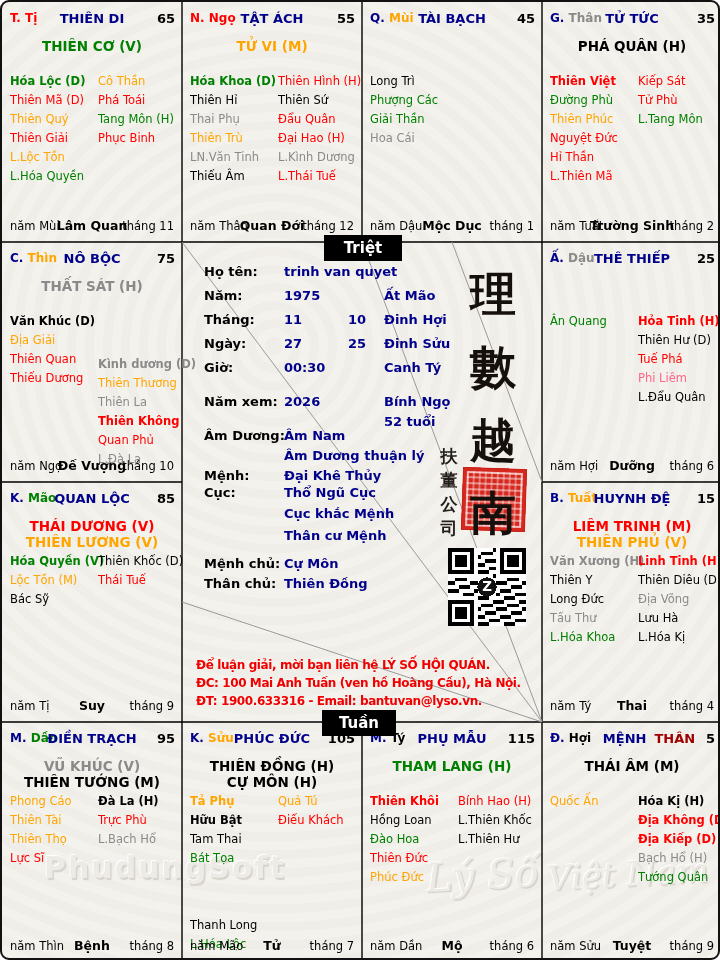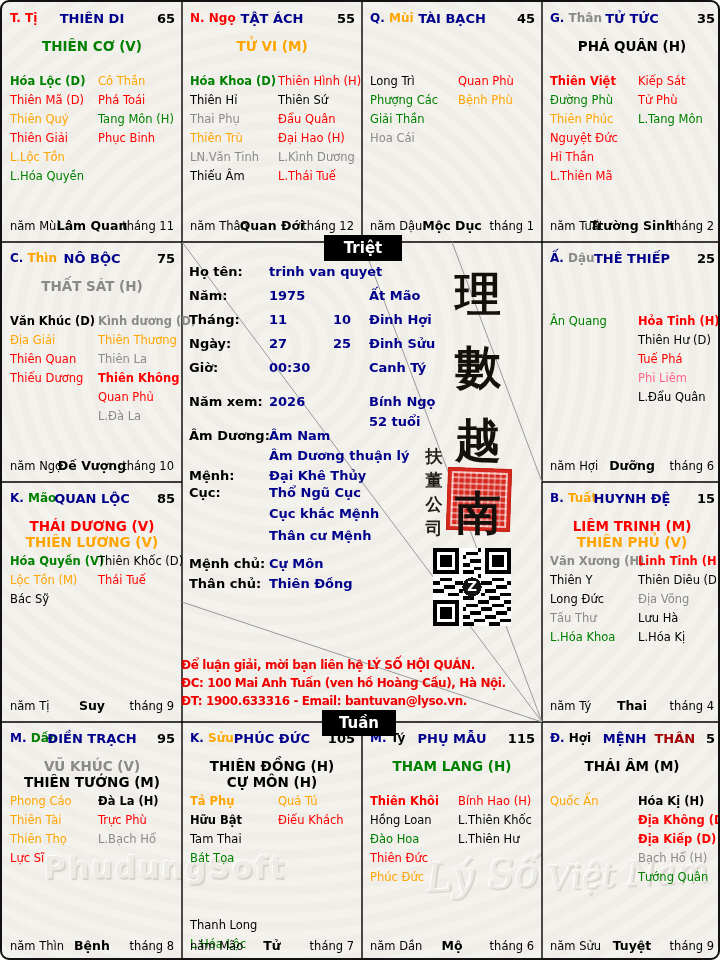--- a/index.html
+++ b/index.html
@@ -23,21 +23,21 @@
   .cols{position:absolute;top:70px;left:8px;right:1px;display:flex;}
   .col-l{width:88px;flex:none;}
   .col-r{flex:1;}
   .star{display:block;font-size:11.5px;line-height:19px;white-space:nowrap;}
   .star.b{font-weight:bold;}
   .p-foot{position:absolute;bottom:8px;left:8px;right:8px;height:15px;font-size:11.5px;color:#000;}
   .f-nam{position:absolute;left:0;top:0;}
   .f-thang{position:absolute;right:0;top:0;}
   .f-vong{position:absolute;left:0;right:0;top:-1px;text-align:center;font-weight:bold;font-size:12.5px;}
   
-  #center{position:absolute;left:163px;top:240px;width:427px;height:480px;z-index:2;}
+  #center{position:absolute;left:178px;top:240px;width:427px;height:480px;z-index:2;}
   .c-row{position:absolute;left:0;width:100%;height:18px;}
   .c-row span{position:absolute;top:0;font-weight:bold;font-size:13px;white-space:nowrap;color:#00008B;}
   .c-row .cl{left:24px;color:#000;}
   .c-row .cv1{left:104px;}
   .c-row .cv2{left:168px;}
   .c-row .cv3{left:204px;}
   .contact{position:absolute;left:16px;color:#f00000;font-weight:bold;font-size:12px;
     letter-spacing:-0.4px;white-space:nowrap;}
   .calli{position:absolute;left:283px;top:16px;width:60px;text-align:center;z-index:4;}
   .calli span{display:block;font-size:46px;line-height:73px;color:#15100c;font-weight:bold;}
@@ -150,24 +150,20 @@
       <span class="p-num">45</span>
     </div>
     <div class="mains"></div>
     <div class="cols">
       <div class="col-l">
             <span class="star" style="color: rgb(0, 0, 0);">Long Trì</span>
             <span class="star" style="color: rgb(0, 128, 0);">Phượng Các</span>
             <span class="star" style="color: rgb(0, 128, 0);">Giải Thần</span>
             <span class="star" style="color: rgb(138, 138, 138);">Hoa Cái</span>
           </div>
-      <div class="col-r">
-            <span class="star" style="color: rgb(255, 0, 0);">Quan Phù</span>
-            <span class="star" style="color: rgb(255, 165, 0);">Bệnh Phù</span>
-          </div>
     </div>
     <div class="p-foot">
       <span class="f-nam">năm Dậu</span>
       <span class="f-vong">Mộc Dục</span>
       <span class="f-thang">tháng 1</span>
     </div>
   </div>
       <div class="palace" style="left: 540px; top: 0px;">
     <div class="p-head">
       <span class="canchi"><span class="can" style="color: rgb(0, 0, 139);">G.</span> <span class="chi" style="color: rgb(138, 138, 138);">Thân</span></span>
@@ -208,21 +204,21 @@
           <div class="main-star" style="color: rgb(138, 138, 138);">THẤT SÁT (H)</div>
         </div>
     <div class="cols">
       <div class="col-l">
             <span class="star b" style="color: rgb(0, 0, 0);">Văn Khúc (D)</span>
             <span class="star" style="color: rgb(255, 165, 0);">Địa Giải</span>
             <span class="star" style="color: rgb(255, 0, 0);">Thiên Quan</span>
             <span class="star" style="color: rgb(255, 0, 0);">Thiếu Dương</span>
           </div>
       <div class="col-r">
-            <span class="star b" style="color: rgb(138, 138, 138);">Kình dương (D)</span>
+            <span class="star b" style="color: rgb(138, 138, 138); margin-top: 43px;">Kình dương (D)</span>
             <span class="star" style="color: rgb(255, 165, 0);">Thiên Thương</span>
             <span class="star" style="color: rgb(138, 138, 138);">Thiên La</span>
             <span class="star b" style="color: rgb(255, 0, 0);">Thiên Không</span>
             <span class="star" style="color: rgb(255, 0, 0);">Quan Phủ</span>
             <span class="star" style="color: rgb(138, 138, 138);">L.Đà La</span>
           </div>
     </div>
     <div class="p-foot">
       <span class="f-nam">năm Ngọ</span>
       <span class="f-vong">Đế Vượng</span>

